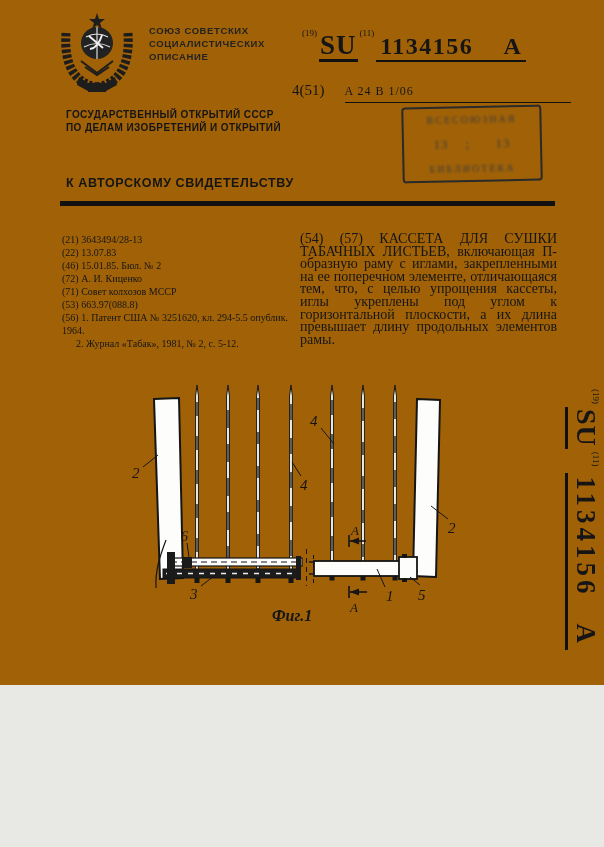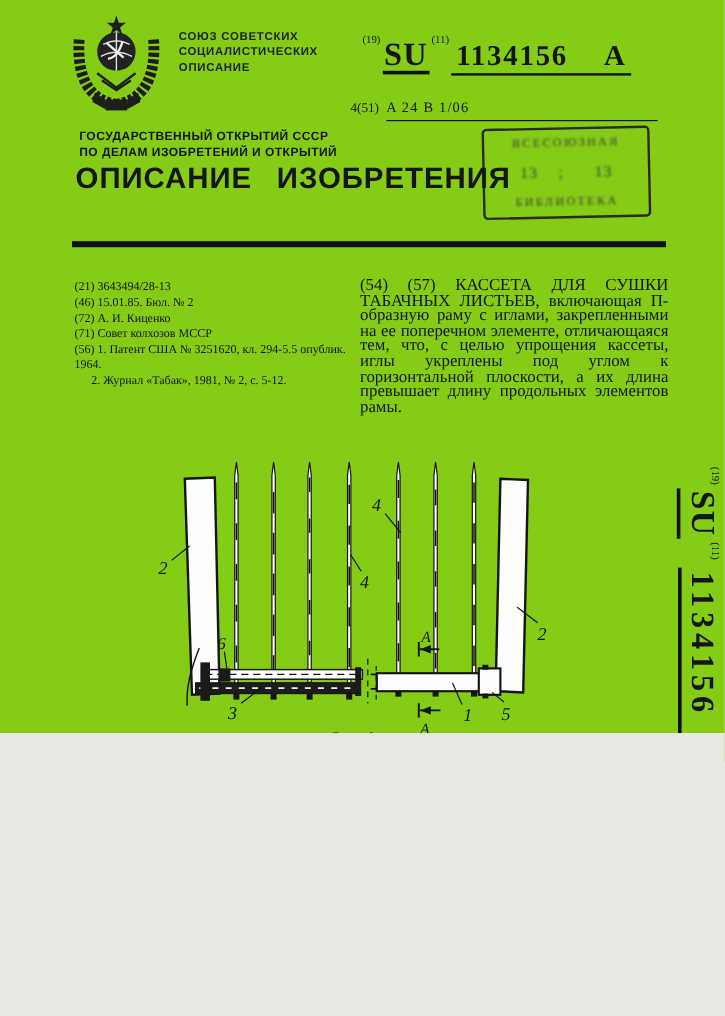--- a/index.html
+++ b/index.html
@@ -1,37 +1,37 @@
 <!DOCTYPE html>
 <html><head>
 <meta charset="utf-8">
 <style>
   html,body{margin:0;padding:0;background:#e8e8e4;}
   .page{
-    position:relative;width:604px;height:611px;margin:0 auto;
-    background:#84cc16;color:#151515;overflow:hidden;
+    position:relative;width:604px;height:685px;margin:0 auto;
+    background:#a16207;color:#151515;overflow:hidden;
     font-family:"Liberation Serif",serif;
   }
   .abs{position:absolute;}
 
   
   .union-name{left:149px;top:24px;font-family:"Liberation Sans",sans-serif;
     font-size:9.5px;font-weight:bold;letter-spacing:.6px;line-height:13px;color:#222;}
   .emblem{left:57px;top:11px;}
 
   .pub-line{left:300px;top:28px;white-space:nowrap;}
   .code-small{font-size:9px;vertical-align:18px;letter-spacing:0;margin:0 2px;}
   .pub-su{font-size:27px;font-weight:bold;letter-spacing:1px;
     border-bottom:3px solid #111;padding:0 1px 1px 1px;display:inline-block;line-height:26px;}
   .pub-numwrap{font-size:24px;font-weight:bold;letter-spacing:1.5px;display:inline-block;
     border-bottom:2.5px solid #111;padding:0 4px 2px 4px;line-height:24px;margin-left:0;}
   .pub-kind{margin-left:30px;}
 
   .ipc-line{left:292px;top:82px;white-space:nowrap;font-size:11px;}
-  .ipc-pref{font-size:11px;margin-right:6px;}
+  .ipc-pref{font-size:15px;margin-right:20px;}
   .ipc-class{display:inline-block;width:226px;border-bottom:1.5px solid #111;
     padding-bottom:3px;font-size:12px;letter-spacing:1px;}
 
   
   .stamp{left:402px;top:106px;width:140px;height:76px;border:2.5px solid #2a2a2a;
     border-radius:4px;transform:rotate(-1.2deg);
     display:flex;flex-direction:column;justify-content:space-between;
     padding:6px 6px;box-sizing:border-box;}
   .stamp div{font-size:10px;letter-spacing:2px;color:#3a3a3a;text-align:center;
     filter:blur(1.1px);white-space:pre;}
@@ -107,28 +107,30 @@
     <div>ВСЕСОЮЗНАЯ</div>
     <div class="mid">13    ;      13</div>
     <div>БИБЛИОТЕКА</div>
   </div>
 
   <div class="abs committee">
     <div>ГОСУДАРСТВЕННЫЙ ОТКРЫТИЙ СССР</div>
     <div>ПО ДЕЛАМ ИЗОБРЕТЕНИЙ И ОТКРЫТИЙ</div>
   </div>
 
-  <div class="abs doc-title">ОПИСАНИЕ ИЗОБРЕТЕНИЯ</div>
+  <div class="abs doc-subtitle">К АВТОРСКОМУ СВИДЕТЕЛЬСТВУ</div>
   <div class="abs rule"></div>
 
   <div class="abs biblio">
     <div>(21) 3643494/28-13</div>
+    <div>(22) 13.07.83</div>
     <div>(46) 15.01.85. Бюл. № 2</div>
     <div>(72) А. И. Киценко</div>
     <div>(71) Совет колхозов МССР</div>
+    <div>(53) 663.97(088.8)</div>
     <div>(56) 1. Патент США № 3251620, кл. 294-5.5 опублик. 1964.</div>
     <div class="ref2">2. Журнал «Табак», 1981, № 2, с. 5-12.</div>
   </div>
 
   <div class="abs abstract">
     <span>(54) (57) </span><span>КАССЕТА ДЛЯ СУШКИ ТАБАЧНЫХ ЛИСТЬЕВ, </span><span>включающая П-образную раму с иглами, закрепленными на ее поперечном элементе, отличающаяся тем, что, с целью упрощения кассеты, иглы укреплены под углом к горизонтальной плоскости, а их длина превышает длину продольных элементов рамы.</span>
   </div>
 
   <div class="abs side-strip">
     <span class="side-small">(19)</span><span class="side-su">SU</span><span class="side-small">(11)</span><span class="side-num"><span>1134156</span><span class="side-kind">A</span></span>

